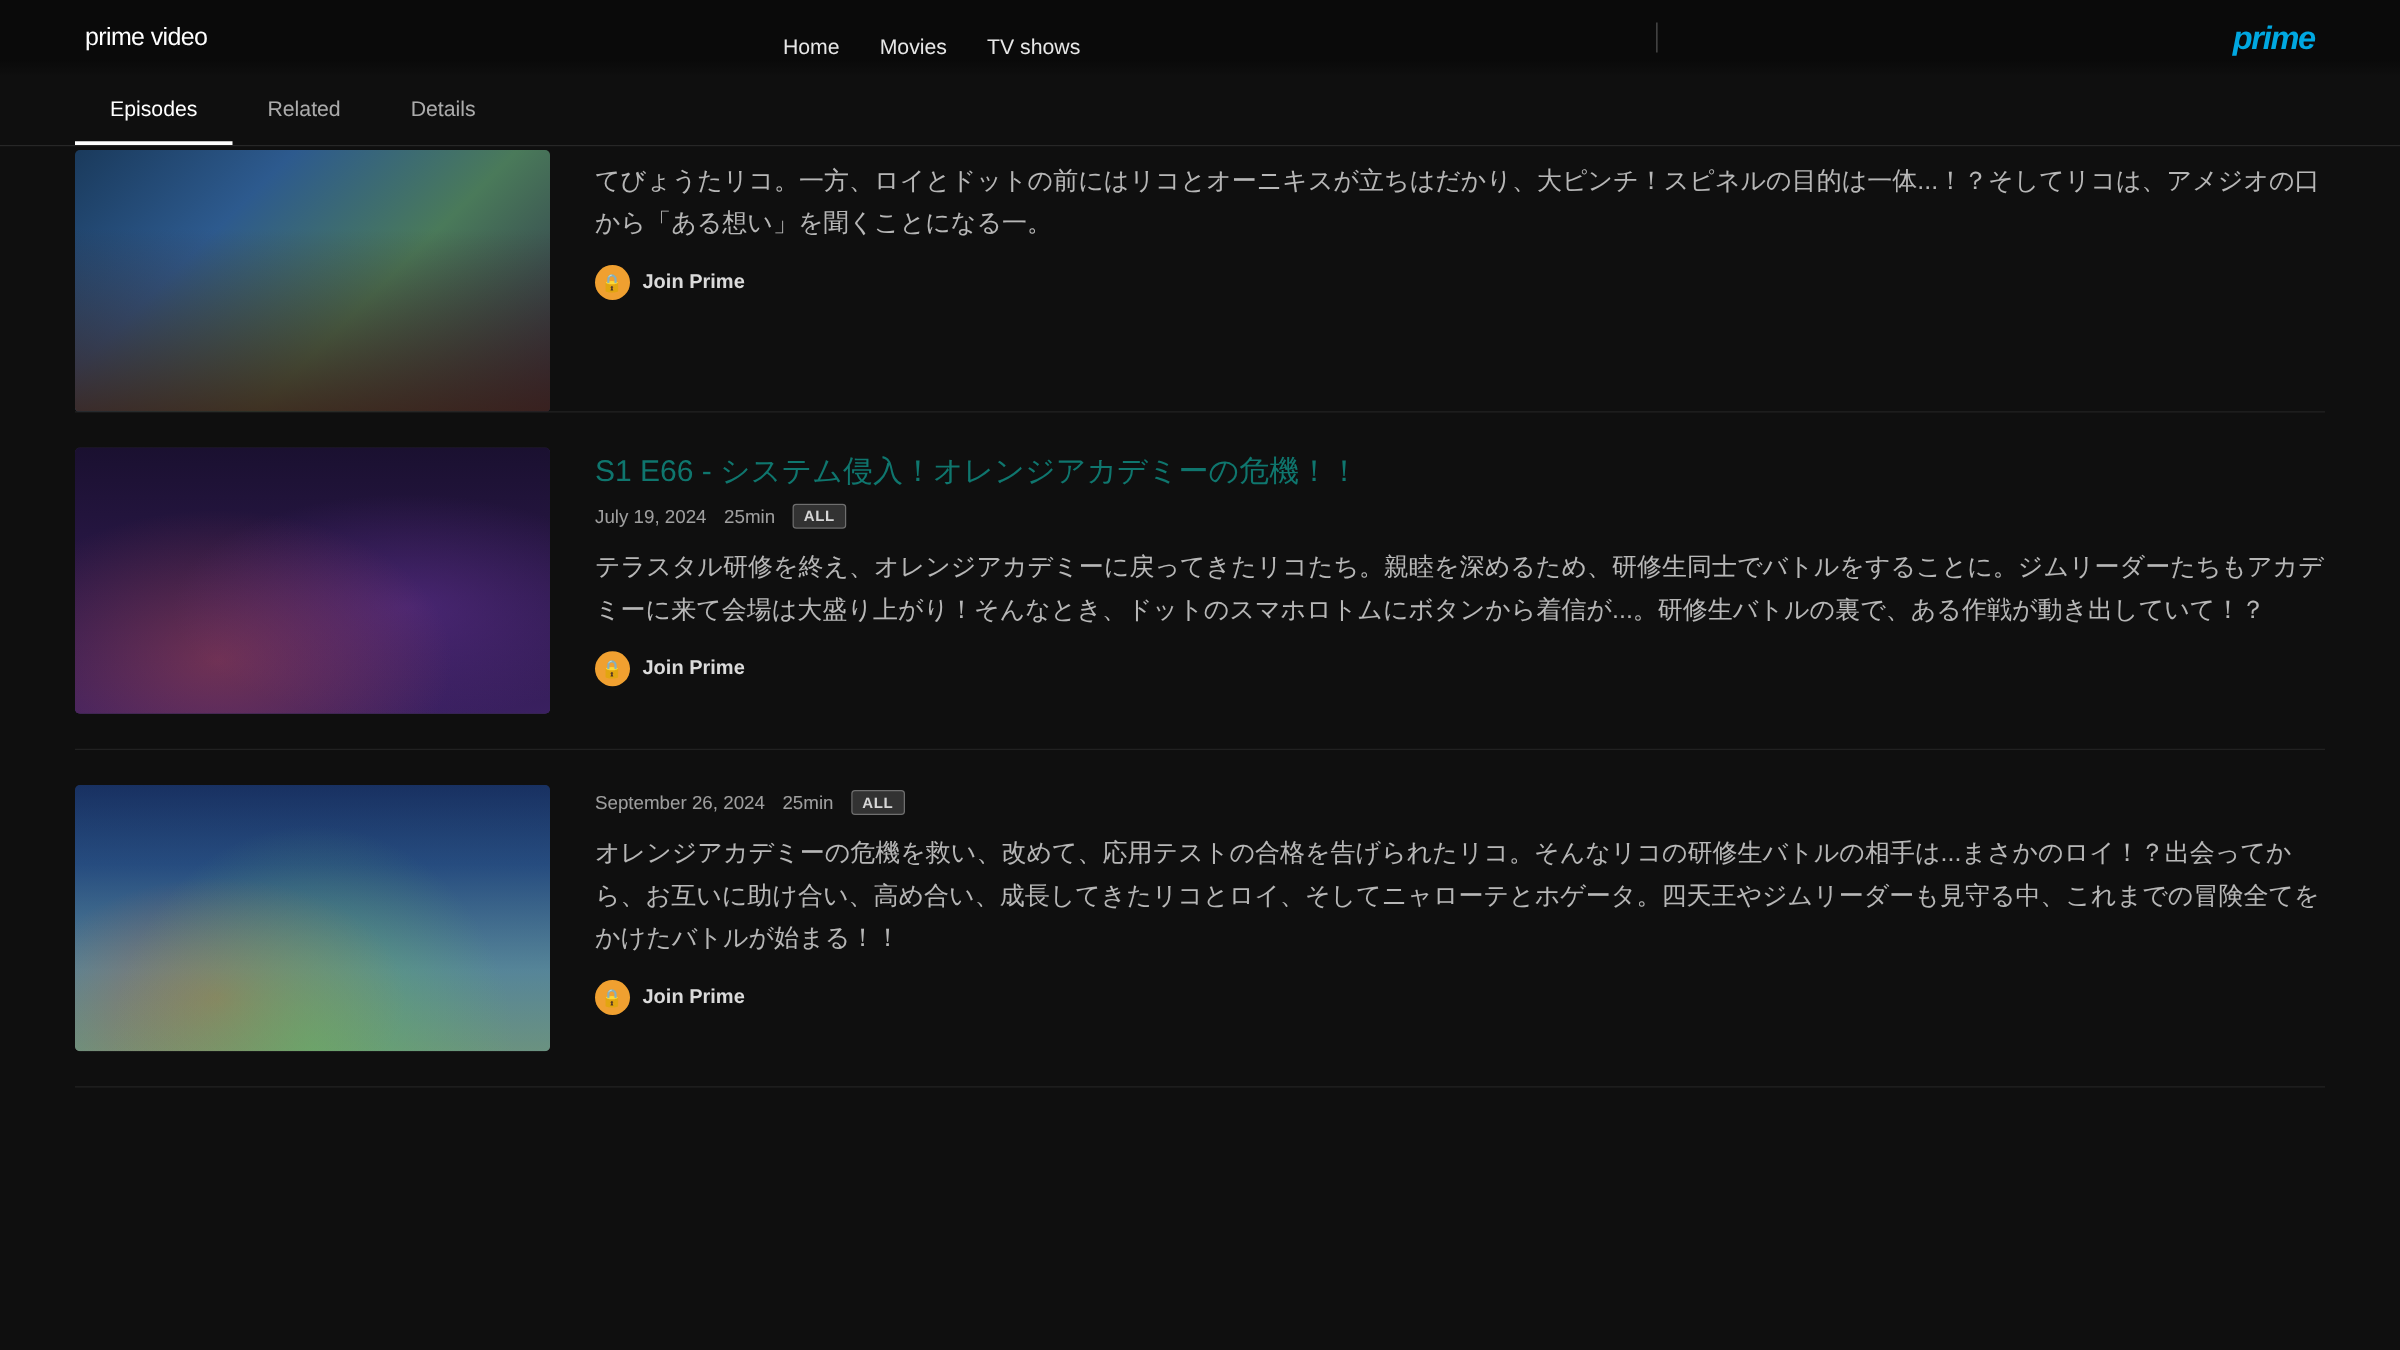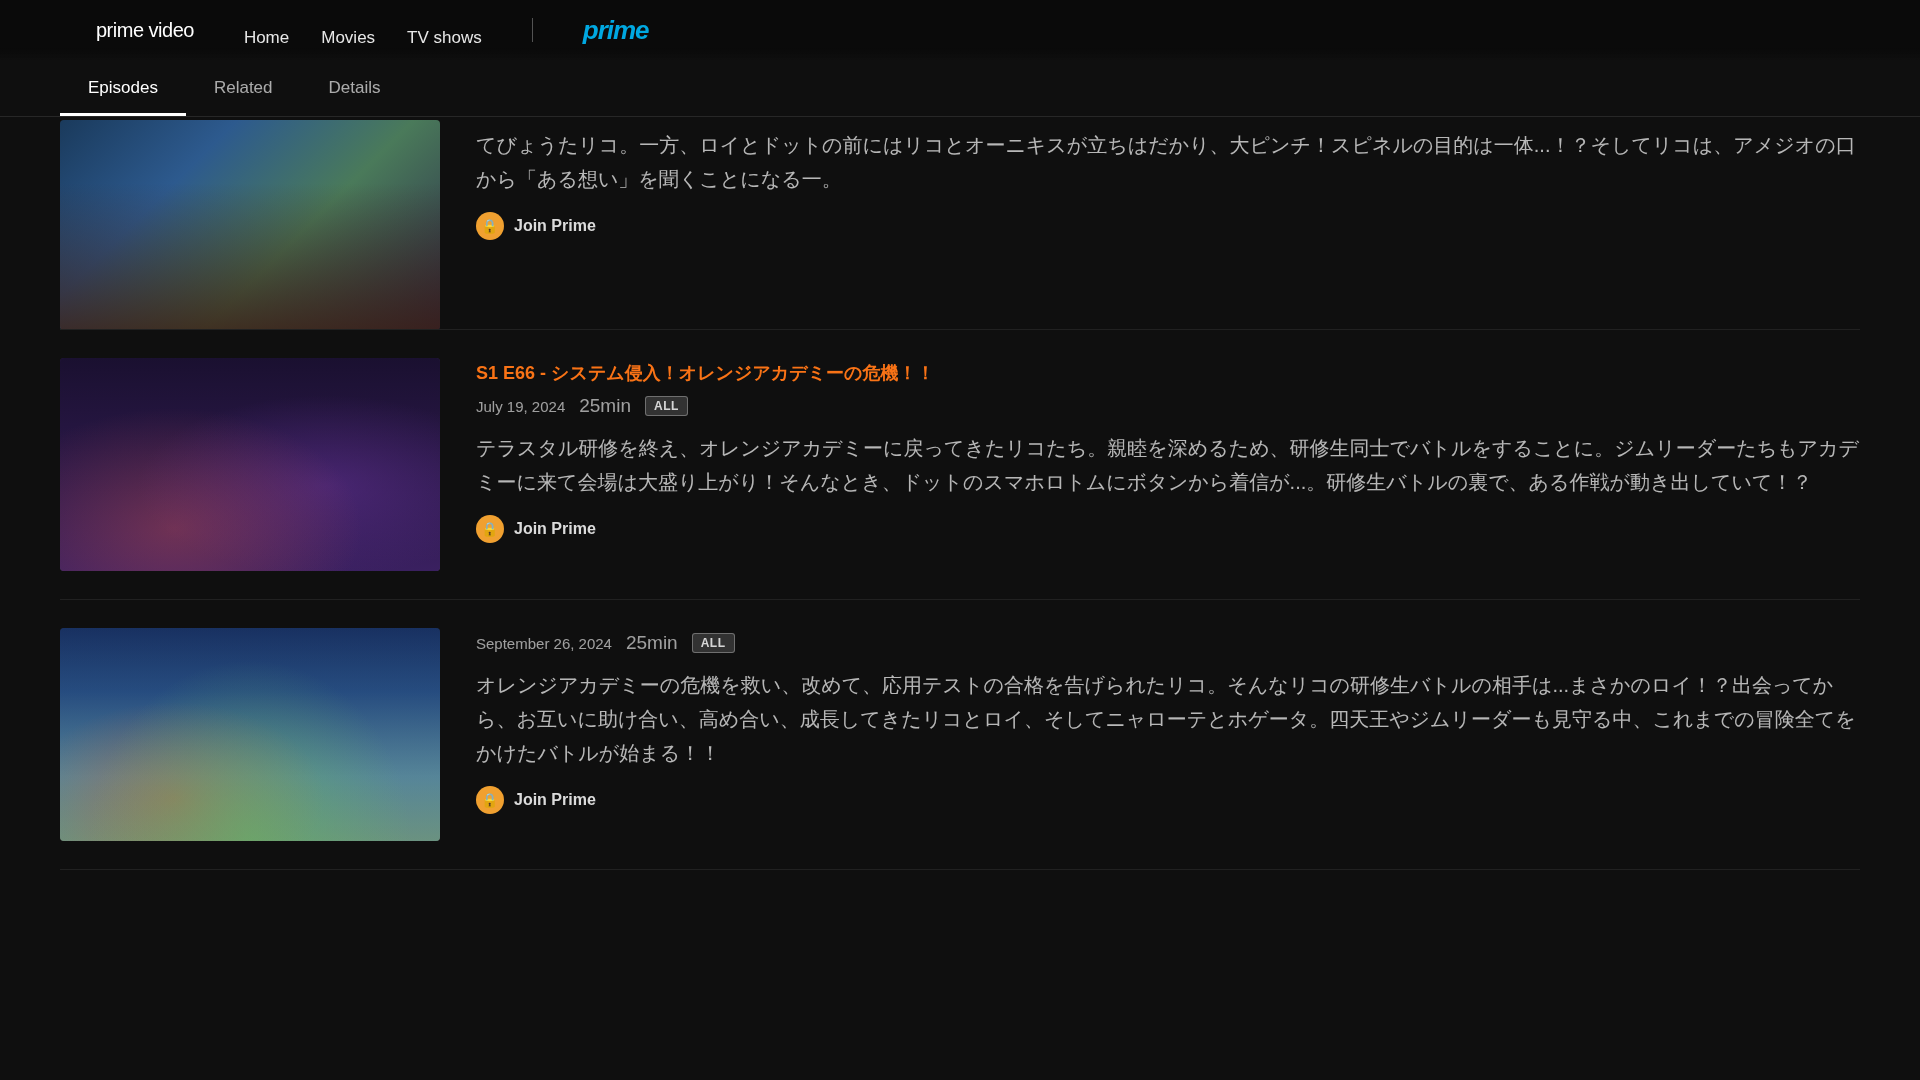--- a/index.html
+++ b/index.html
@@ -13,25 +13,25 @@
     }
 
     
     .header {
       position: fixed;
       top: 0;
       left: 0;
       width: 100%;
       background: linear-gradient(to bottom, #0a0a0a 80%, transparent);
       z-index: 100;
-      padding: 0 96px;
+      padding: 0 68px;
       height: 60px;
       display: flex;
       align-items: center;
-      gap: 40px;
+      justify-content: space-between;
     }
     .logo {
       display: flex;
       align-items: center;
       gap: 2px;
     }
     .logo-text {
       font-size: 20px;
       font-weight: 300;
       color: #ffffff;
@@ -192,39 +192,39 @@
 
     .episode-info {
       flex: 1;
       display: flex;
       flex-direction: column;
       gap: 10px;
       padding-top: 4px;
     }
 
     .episode-title {
-      font-size: 18px;
-      font-weight: 700;
-      color: #f97316;
+      font-size: 24px;
+      font-weight: 400;
+      color: #0f766e;
       line-height: 1.3;
     }
 
     .episode-meta {
       display: flex;
       align-items: center;
       gap: 14px;
     }
 
     .episode-date {
       font-size: 15px;
       color: rgba(255,255,255,0.6);
     }
 
     .episode-duration {
-      font-size: 19px;
+      font-size: 15px;
       color: rgba(255,255,255,0.6);
       text-align: center;
     }
 
     .rating-badge {
       background: rgba(255,255,255,0.15);
       border: 1px solid rgba(255,255,255,0.3);
       color: rgba(255,255,255,0.8);
       font-size: 12px;
       font-weight: 600;

